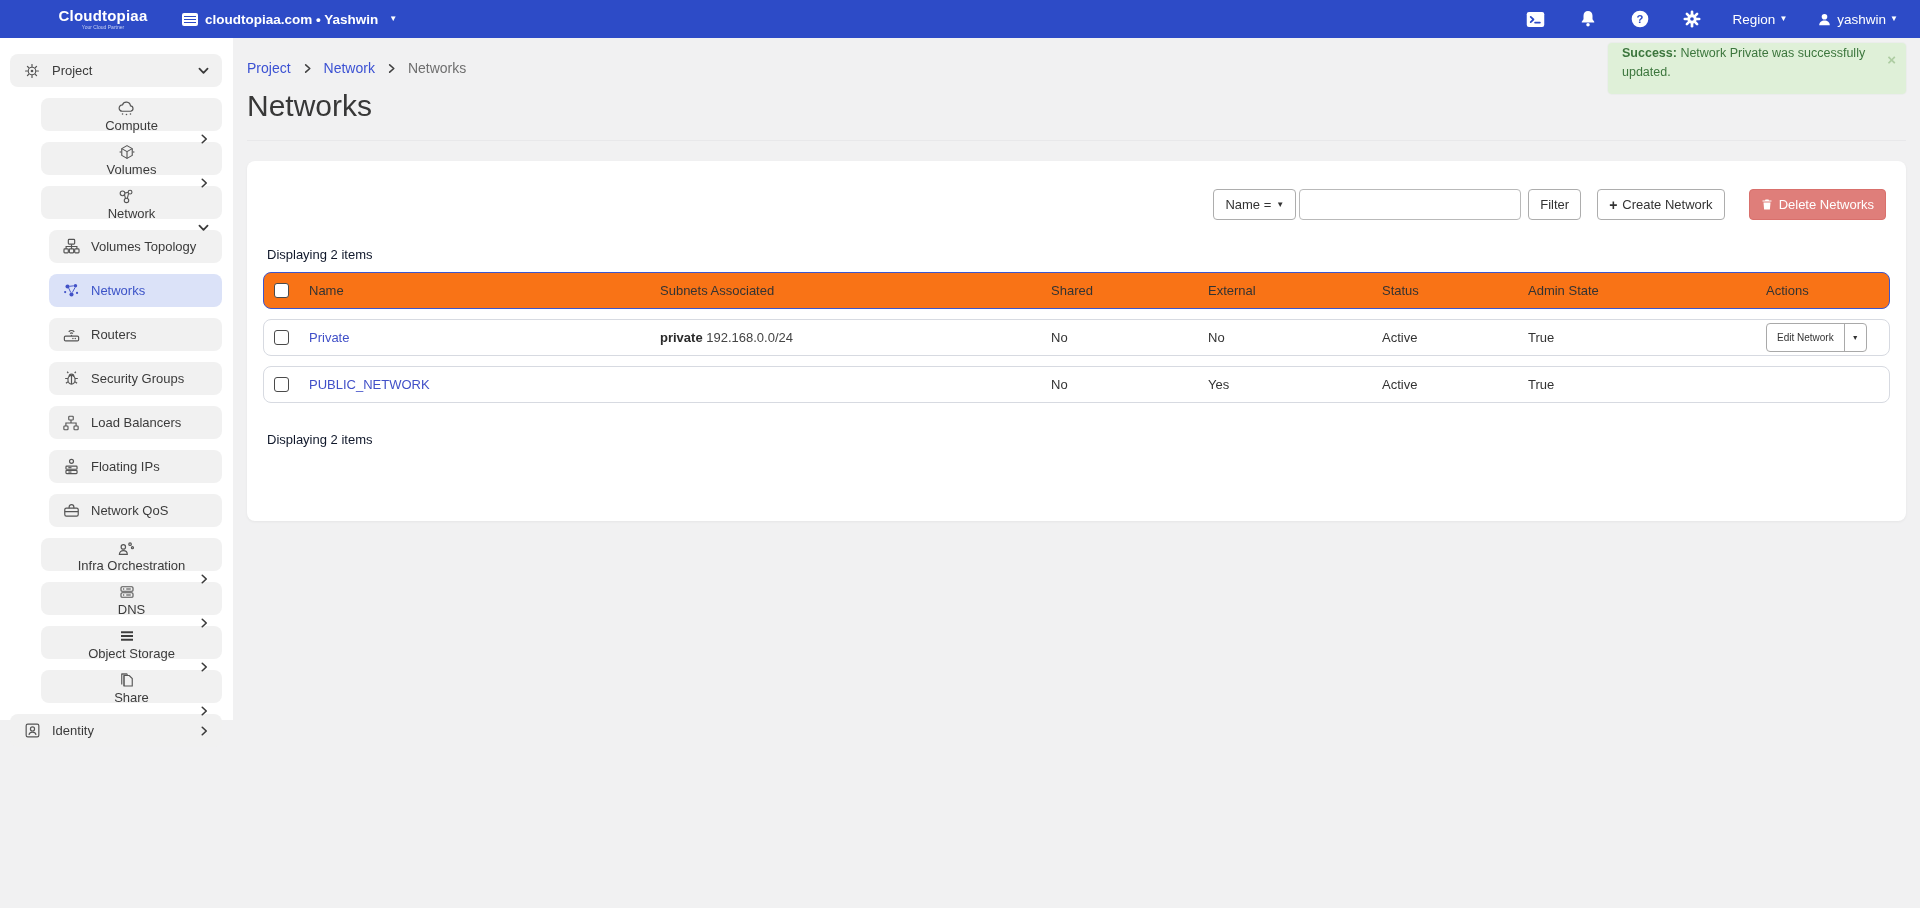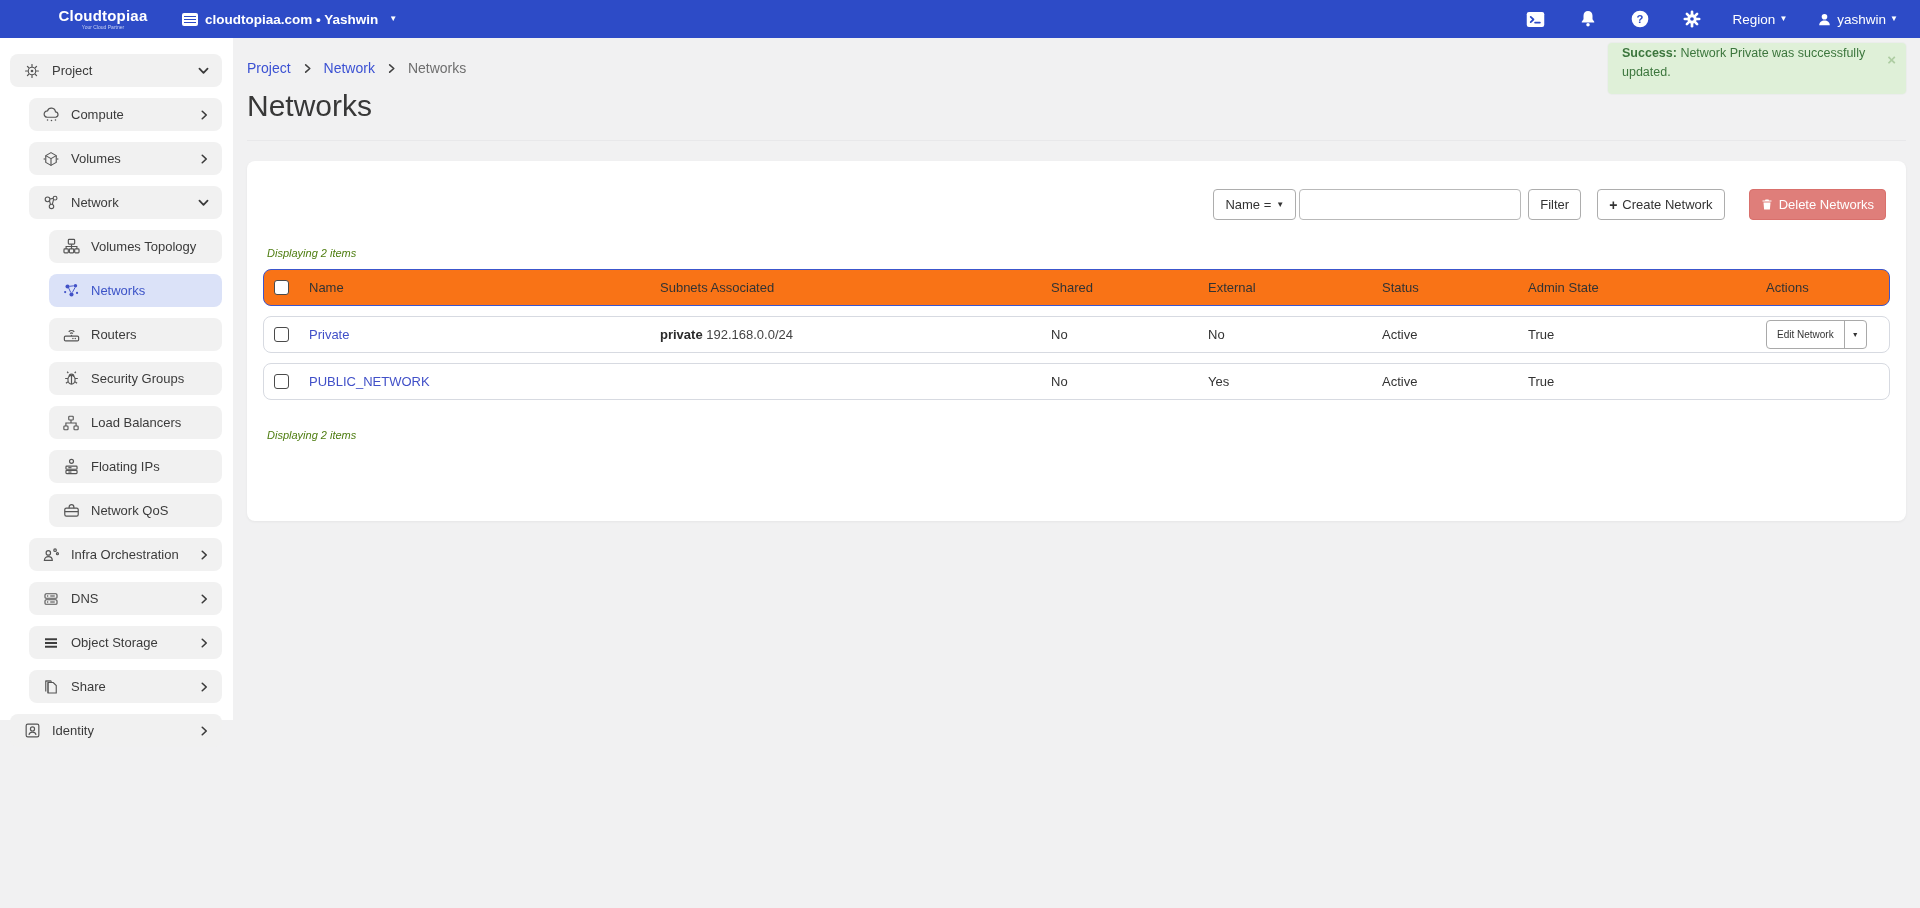--- a/index.html
+++ b/index.html
@@ -22,21 +22,21 @@
   .tb-text svg { margin-right:5px; }
 
   
   .shell { display:flex; height:682px; }
   .sidebar { width:233px; background:#fff; padding-top:16px; flex-shrink:0; }
   .main { flex:1; position:relative; }
 
   
   .snav-item { height:33px; background:#f1f1f1; border-radius:8px; display:flex; align-items:center;
       padding:0 12px; margin:0 11px 11px 10px; cursor:pointer; }
-  .snav-item.lvl2 { margin-left:29px; }
+  .snav-item.lvl2 { margin-left:41px;flex-direction:column; }
   .snav-item.lvl3 { margin-left:49px; }
   .snav-item .icon { width:20px; height:20px; display:flex; align-items:center; justify-content:center; margin-right:10px; flex-shrink:0; }
   .snav-item .lbl { font-size:13px; color:#3b3b3b; white-space:nowrap; }
   .snav-item .chev { margin-left:auto; display:flex; align-items:center; }
   .snav-item.active { background:#dbe2f8; }
   .snav-item.active .lbl { color:#3c53c7; }
 
   
   .breadcrumb { display:flex; align-items:center; padding:22px 0 0 14px; font-size:14px; }
   .breadcrumb a { color:#3b51d3; text-decoration:none; cursor:pointer; }
@@ -58,21 +58,21 @@
   .btn { height:31px; background:#fff; border:1px solid #adadad; border-radius:4px; font-size:13px; color:#333;
       display:inline-flex; align-items:center; padding:0 11px; cursor:pointer; font-family:inherit; }
   .btn .caret-dark { font-size:8px; color:#333; margin-left:5px; }
   .filter-input { width:222px; height:31px; border:1px solid #b9b9b9; border-radius:4px; margin-left:3px; padding:0 8px; font-size:13px; outline:none; }
   .btn-filter { margin-left:7px; }
   .btn-create { margin-left:16px; }
   .plus { font-weight:bold; margin-right:5px; font-size:14px; }
   .btn-delete { margin-left:24px; background:#df7e7a; border:1px solid #d9706c; color:#fff; }
   .btn-delete svg { margin-right:6px; }
 
-  .display-count { font-size:11px; color:#4d7c0f; margin:27px 0 10px 20px;font-style:italic; }
+  .display-count { font-size:13px; color:#0f172a; margin:27px 0 10px 20px; }
   .display-count.bottom { margin:29px 0 0 20px; }
 
   .tablewrap { margin:0 16px; }
   .trow { display:grid; grid-template-columns:45px 351px 391px 157px 174px 146px 238px minmax(0,1fr);
       align-items:center; height:37px; border-radius:8px; font-size:13px; }
   .trow.head { background:#f97316; border:1.5px solid #3c56cc; color:#333; }
   .trow.data { background:#fff; border:1px solid #d7dae1; margin-top:10px; }
   .cb { width:15px; height:15px; border:1.5px solid #4a4a4a; border-radius:3px; background:#fff; margin-left:10px; cursor:pointer; }
   .cell-name a { color:#4150c8; text-decoration:none; cursor:pointer; }
   .subnet-name { font-weight:bold; color:#2b2b2b; }

